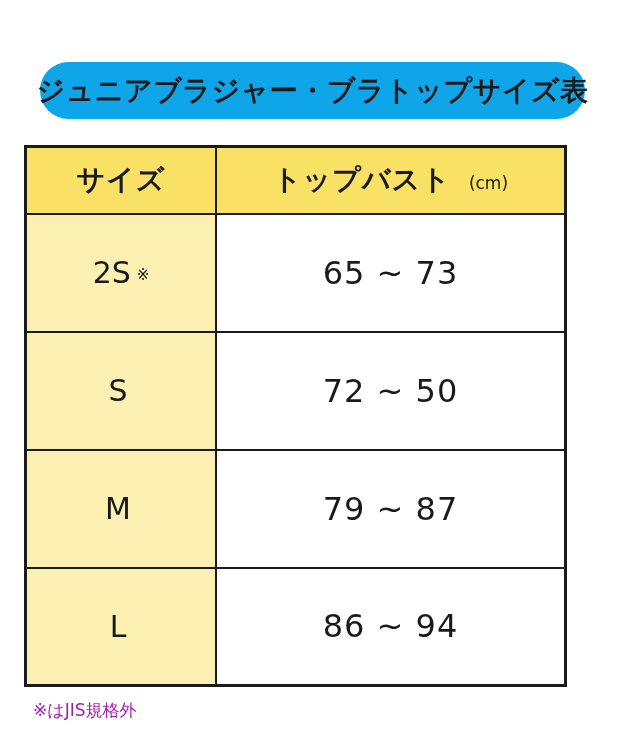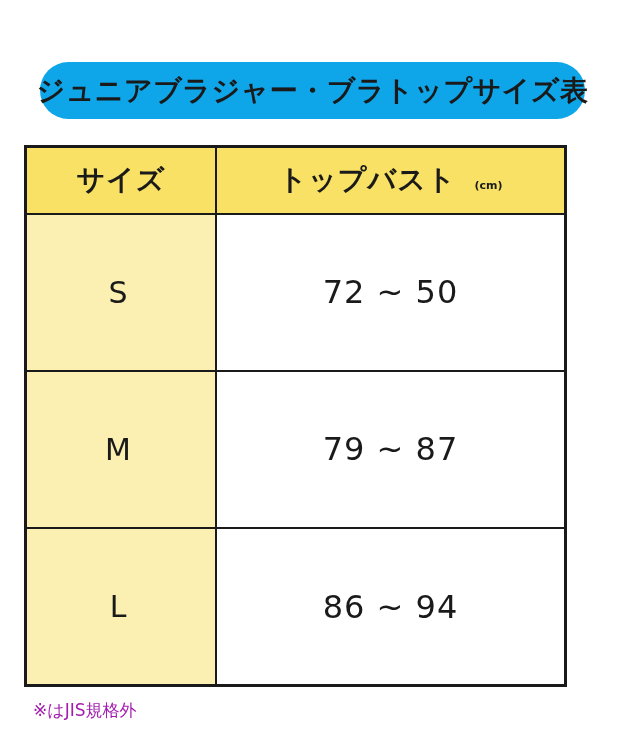--- a/index.html
+++ b/index.html
@@ -58,22 +58,22 @@
   .col-size {
     width: 188px;
   }
   .size-table th {
     background: #f8e164;
     font-size: 28px;
     font-weight: bold;
     letter-spacing: 1px;
   }
   .unit {
-    font-size: 11px;
-    font-weight: bold;
+    font-size: 17px;
+    font-weight: normal;
     letter-spacing: 0;
     margin-left: 18px;
   }
   td.size-cell {
     background: #fbf0b2;
     font-size: 30px;
     font-weight: normal;
   }
   td.range-cell {
     background: #ffffff;
@@ -107,20 +107,26 @@
       <tr>
         <th class="col-size">サイズ</th>
         <th>
           <span>トップバスト</span><span class="unit">(cm)</span>
         </th>
       </tr>
     </thead>
     <tbody>
       <tr>
         <td class="size-cell">
+          <span>2S</span><span class="note-mark">※</span>
+        </td>
+        <td class="range-cell">65 ~ 73</td>
+      </tr>
+      <tr>
+        <td class="size-cell">
           <span>S</span><span class="note-mark"></span>
         </td>
         <td class="range-cell">72 ~ 50</td>
       </tr>
       <tr>
         <td class="size-cell">
           <span>M</span><span class="note-mark"></span>
         </td>
         <td class="range-cell">79 ~ 87</td>
       </tr>

